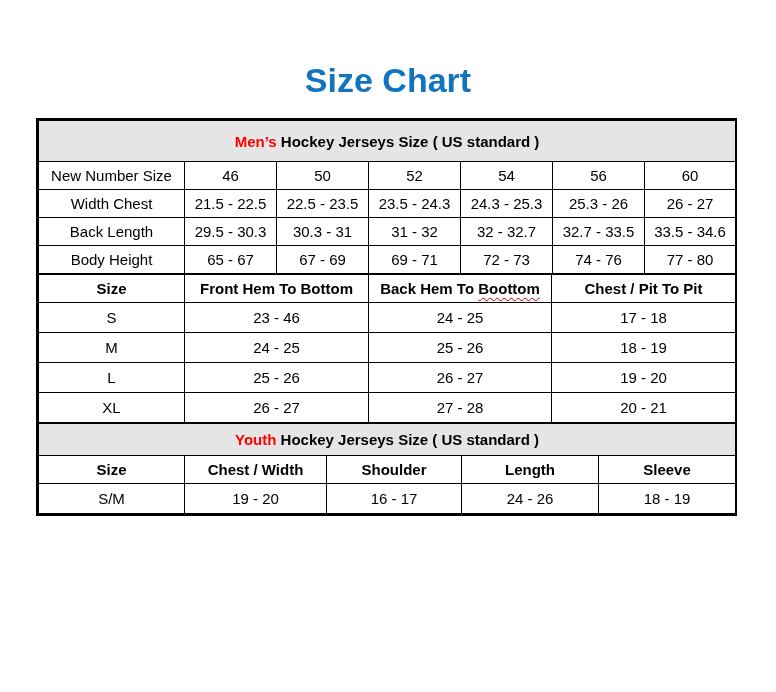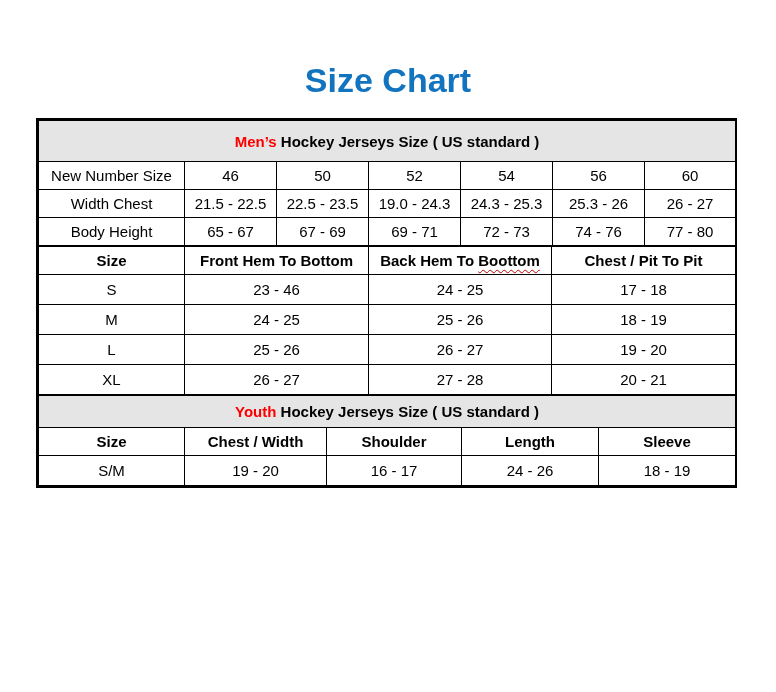--- a/index.html
+++ b/index.html
@@ -96,24 +96,33 @@
       <td>50</td>
       <td>52</td>
       <td>54</td>
       <td>56</td>
       <td>60</td>
     </tr>
     <tr class="data">
       <td class="lbl">Width Chest</td>
       <td>21.5 - 22.5</td>
       <td>22.5 - 23.5</td>
-      <td>19.0 - 24.3</td>
+      <td>23.5 - 24.3</td>
       <td>24.3 - 25.3</td>
       <td>25.3 - 26</td>
       <td>26 - 27</td>
+    </tr>
+    <tr class="data">
+      <td class="lbl">Back Length</td>
+      <td>29.5 - 30.3</td>
+      <td>30.3 - 31</td>
+      <td>31 - 32</td>
+      <td>32 - 32.7</td>
+      <td>32.7 - 33.5</td>
+      <td>33.5 - 34.6</td>
     </tr>
     <tr class="data">
       <td class="lbl">Body Height</td>
       <td>65 - 67</td>
       <td>67 - 69</td>
       <td>69 - 71</td>
       <td>72 - 73</td>
       <td>74 - 76</td>
       <td>77 - 80</td>
     </tr>

